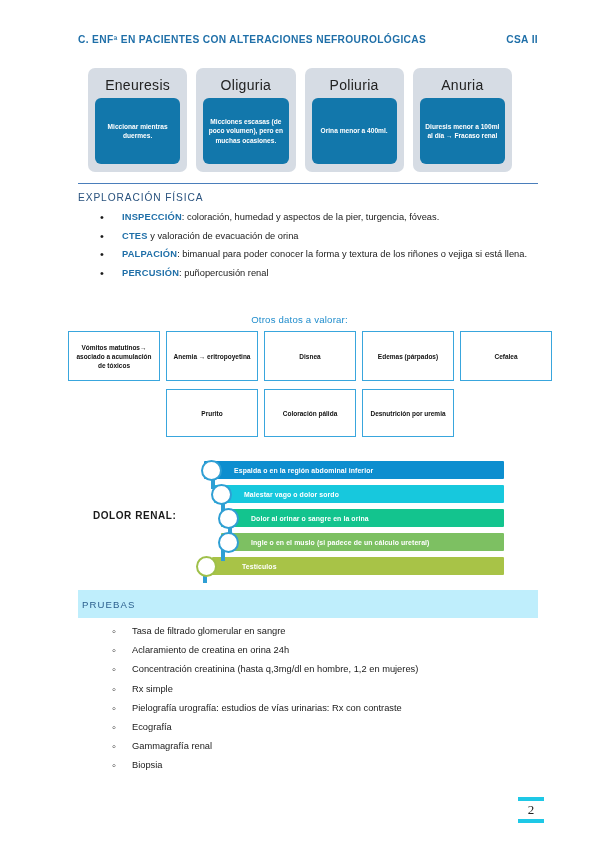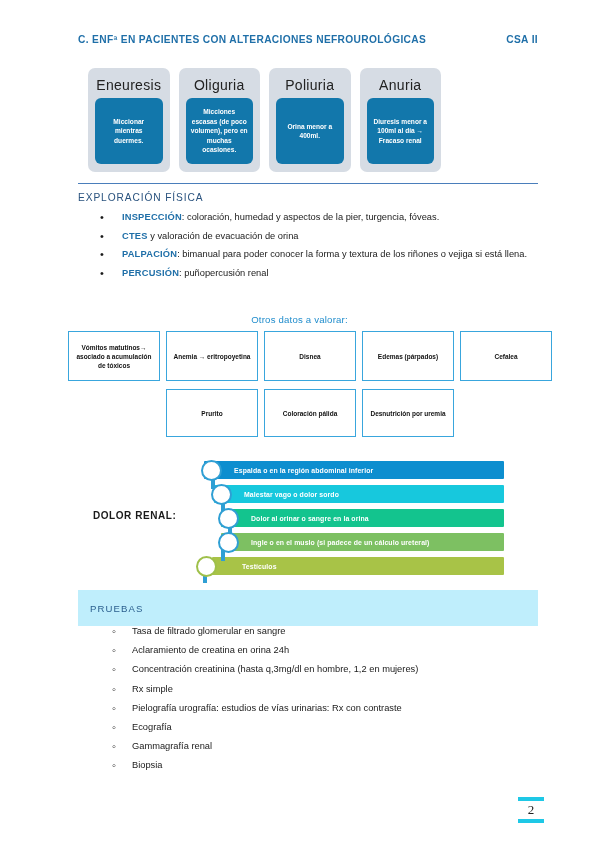--- a/index.html
+++ b/index.html
@@ -36,21 +36,21 @@
     font-size: 10.2px;
     letter-spacing: .35px;
     color: #1f6fa8;
     font-weight: 600;
   }
 
   
   .cards-row {
     position: absolute;
     left: 88px; top: 68px;
-    width: 353px;
+    width: 424px;
     display: flex;
     gap: 9px;
   }
   .term-card {
     flex: 1 1 0;
     background: #d6dce4;
     border-radius: 7px;
     height: 104px;
     padding: 7px 7px 8px 7px;
     display: flex;
@@ -202,25 +202,25 @@
     position: absolute;
     width: 4px;
     background: #2f9fd4;
     z-index: 1;
   }
 
   
   .pruebas-bar {
     position: absolute;
     left: 78px; top: 590px;
-    width: 460px; height: 36px;
+    width: 460px; height: 28px;
     background: #bfeefc;
     display: flex;
     align-items: center;
-    padding-left: 12px;
+    padding-left: 4px;
   }
   .pruebas-bar span {
     font-size: 9.6px;
     letter-spacing: 1.1px;
     color: #2b5f8e;
     font-weight: 400;
   }
   .pruebas-list {
     position: absolute;
     left: 102px; top: 618px;

